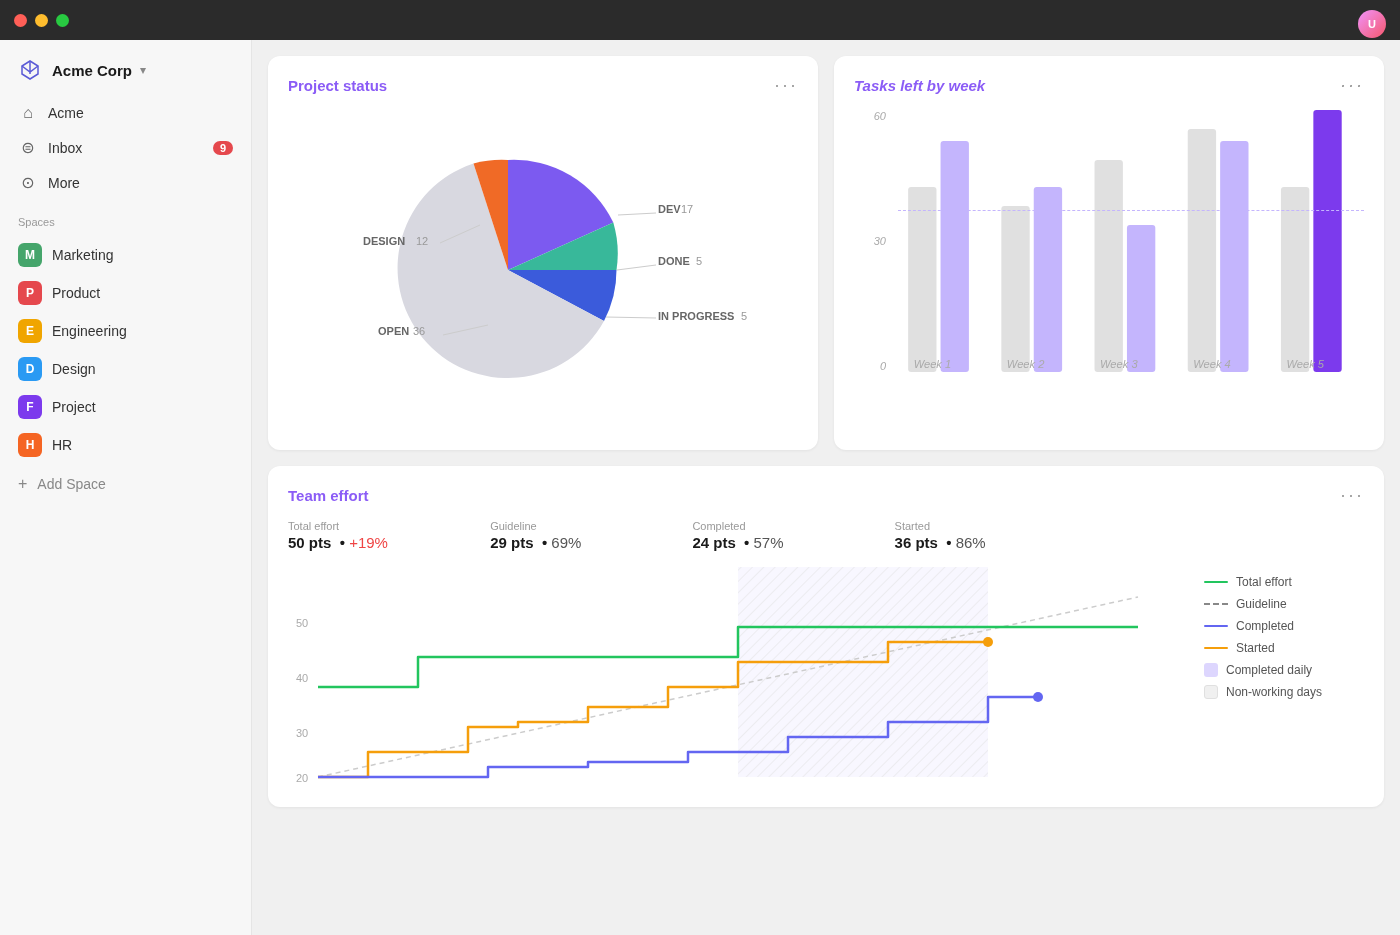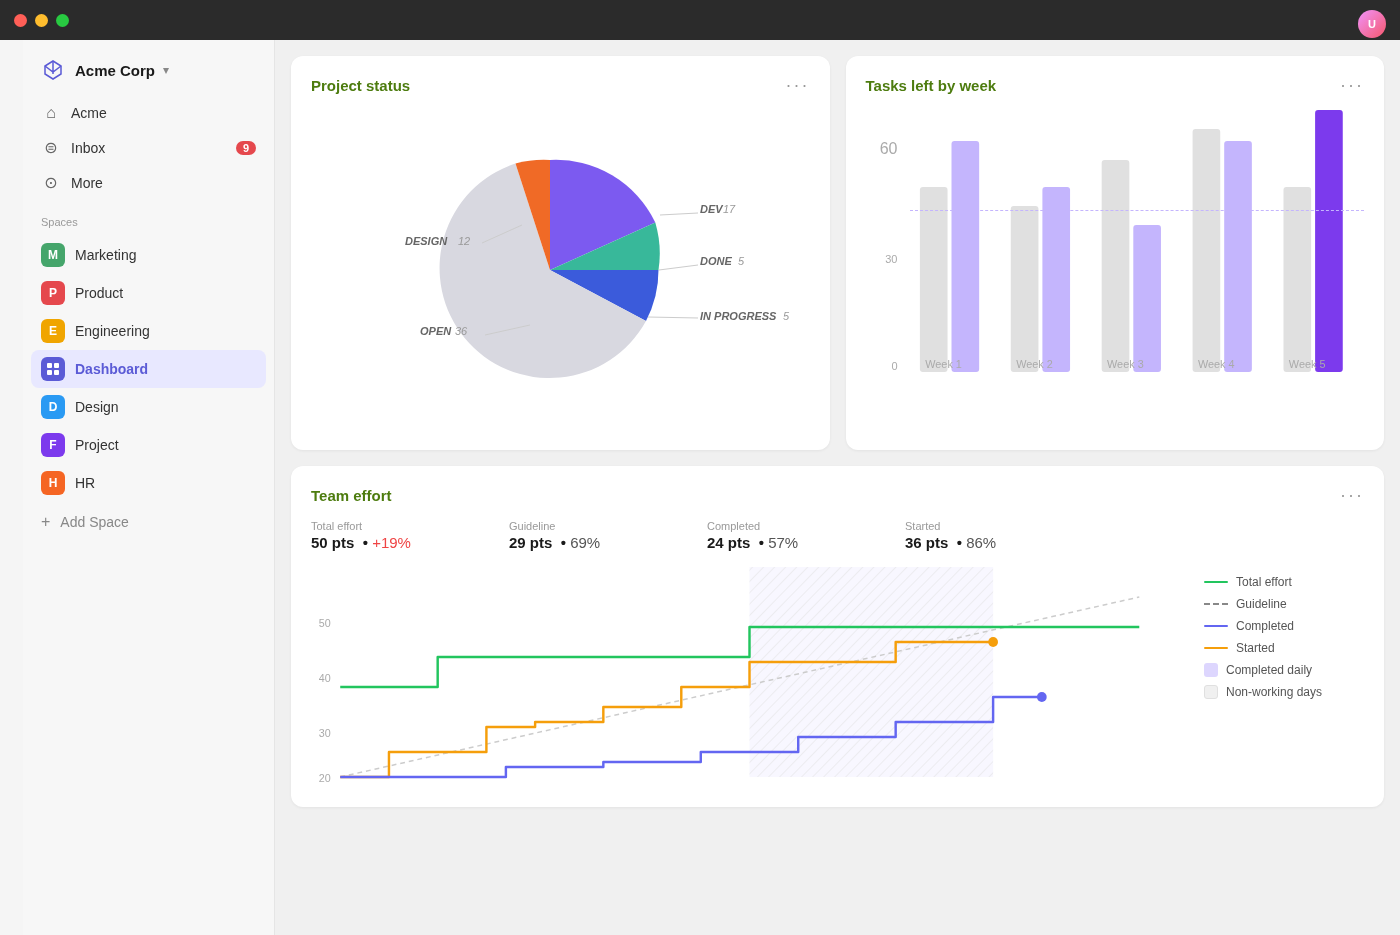--- a/index.html
+++ b/index.html
@@ -17,21 +17,20 @@
     .traffic-light { width: 13px; height: 13px; border-radius: 50%; }
     .tl-red { background: #ff5f57; }
     .tl-yellow { background: #ffbd2e; }
     .tl-green { background: #28ca41; }
 
     .app-container {
       display: flex;
       flex: 1;
       overflow: hidden;
       background: #f5f5f5;
-      padding-left: 23px;
     }
 
     
     .sidebar {
       width: 252px;
       background: #f7f7f7;
       border-right: 1px solid #e5e5e5;
       display: flex;
       flex-direction: column;
       padding: 0;
@@ -150,39 +149,38 @@
     }
     .card-header {
       display: flex;
       align-items: center;
       justify-content: space-between;
       margin-bottom: 16px;
     }
     .card-title {
       font-size: 15px;
       font-weight: 600;
-      color: #4d7c0f;
+      color: #8b5cf6;
     }
     .more-btn { color: #999; font-size: 18px; cursor: pointer; letter-spacing: 2px; line-height: 1; }
 
     .top-row {
       display: flex;
       gap: 16px;
     }
     .project-status-card { flex: 1; }
-    .tasks-week-card { flex: 1; }
+    .tasks-week-card { flex: 1; font-style: italic; }
 
     
     .pie-container {
       display: flex;
       align-items: center;
-      justify-content: flex-end;
+      justify-content: flex-start;
       height: 320px;
       position: relative;
-      font-style: italic;
     }
 
     
     .team-effort-card { }
     .effort-stats {
       display: flex;
       gap: 0;
       margin-bottom: 16px;
       align-items: flex-start;
     }
@@ -273,31 +271,20 @@
         <span class="space-label">Marketing</span>
       </div>
       <div class="space-item">
         <div class="space-icon si-product">P</div>
         <span class="space-label">Product</span>
       </div>
       <div class="space-item">
         <div class="space-icon si-engineering">E</div>
         <span class="space-label">Engineering</span>
       </div>
-      <div class="space-item active">
-        <div class="space-icon si-dashboard" style="background:#5b5bd6;">
-          <svg width="14" height="14" viewBox="0 0 14 14" fill="white">
-              <rect x="1" y="1" width="5" height="5" rx="1"></rect>
-              <rect x="8" y="1" width="5" height="5" rx="1"></rect>
-              <rect x="1" y="8" width="5" height="5" rx="1"></rect>
-              <rect x="8" y="8" width="5" height="5" rx="1"></rect>
-            </svg>
-        </div>
-        <span class="space-label">Dashboard</span>
-      </div>
       <div class="space-item">
         <div class="space-icon si-design">D</div>
         <span class="space-label">Design</span>
       </div>
       <div class="space-item">
         <div class="space-icon si-finance">F</div>
         <span class="space-label">Project</span>
       </div>
       <div class="space-item">
         <div class="space-icon si-hr">H</div>
@@ -359,21 +346,21 @@
       <div class="card tasks-week-card">
         <div class="card-header">
           <span class="card-title">Tasks left by week</span>
           <span class="more-btn">···</span>
         </div>
         <div style="position:relative; height:290px; padding-left:44px; padding-bottom:28px;">
           
           <div style="position:absolute;left:0;top:0;bottom:28px;width:38px;display:flex;flex-direction:column-reverse;justify-content:space-between;align-items:flex-end;padding-right:6px;">
             <span style="font-size:11px;color:#aaa;">0</span>
             <span style="font-size:11px;color:#aaa;">30</span>
-            <span style="font-size:16px;color:#aaa;margin-top:30px;">60</span>
+            <span style="font-size:11px;color:#aaa;">60</span>
           </div>
           
           <div style="position:absolute;left:44px;right:0;top:calc((1 - 42/68) * (290px - 28px));border-top:1.5px dashed #c4b5fd;"></div>
           
           <svg width="100%" height="100%" viewBox="0 0 460 262" preserveAspectRatio="none">
 
             <rect x="10" y="77" width="28" height="185" rx="3" fill="#e0e0e0"></rect>
             <rect x="42" y="31" width="28" height="231" rx="3" fill="#c4b5fd"></rect>
 
             <rect x="102" y="96" width="28" height="166" rx="3" fill="#e0e0e0"></rect>

